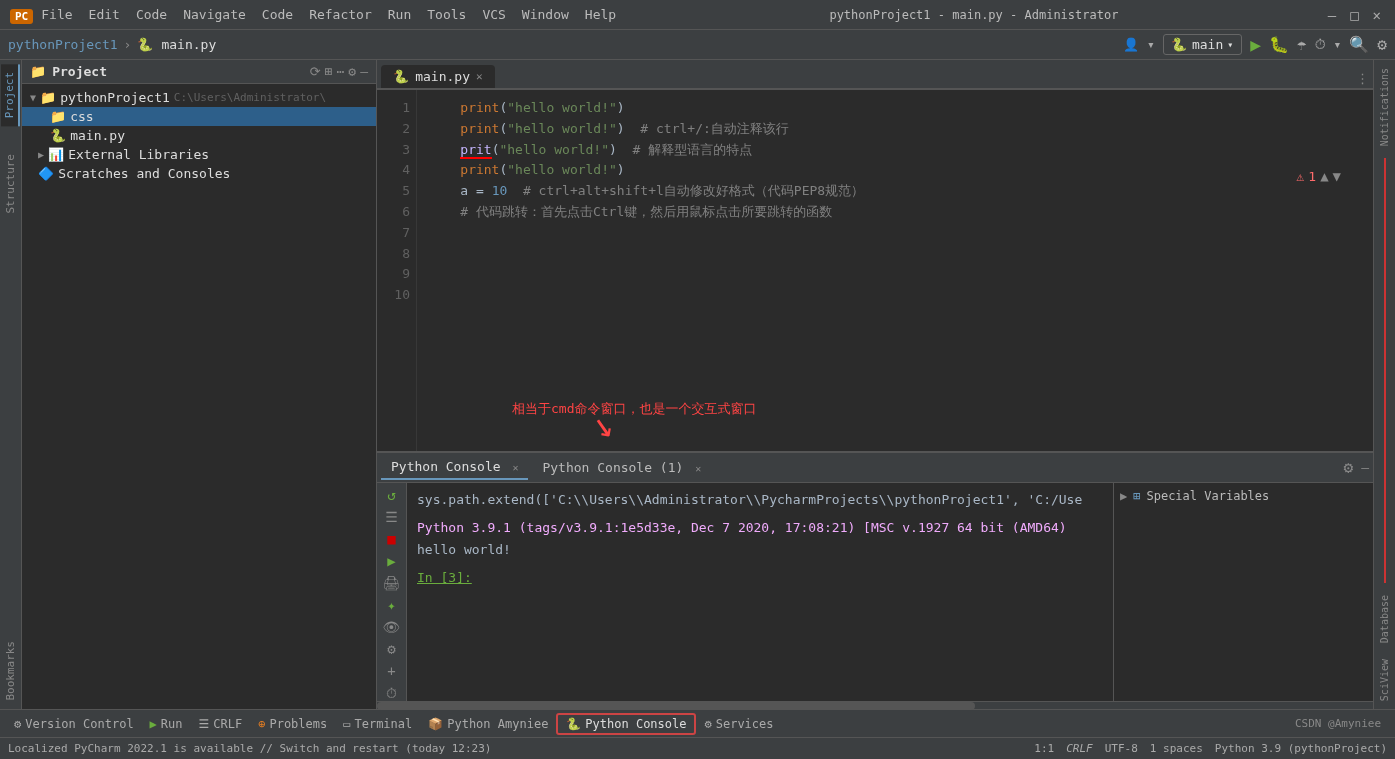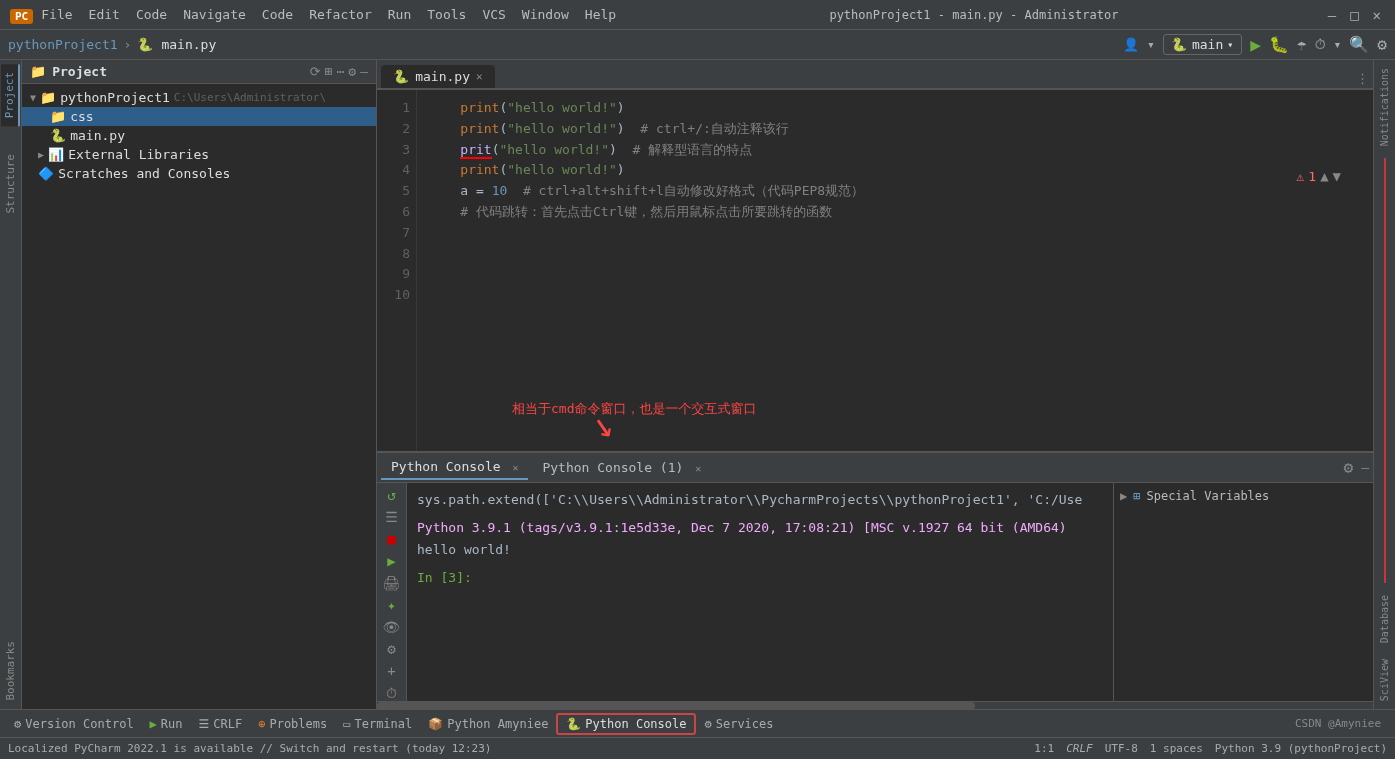--- a/index.html
+++ b/index.html
@@ -283,21 +283,21 @@
             <span class="console-icon" style="cursor:pointer;">⏱</span>
           </div>
 
           <div id="console-main" style="flex:1;padding:6px 10px;overflow-y:auto;font-size:13px;line-height:1.7;background:#2b2b2b;">
             <div class="console-path" style="color:#a9b7c6;">sys.path.extend(['C:\\Users\\Administrator\\PycharmProjects\\pythonProject1', 'C:/Use</div>
             <div style="height:6px;"></div>
             <div class="console-version" style="color:#f0abfc;">Python 3.9.1 (tags/v3.9.1:1e5d33e, Dec  7 2020, 17:08:21) [MSC v.1927 64 bit (AMD64)</div>
             <div class="console-output" style="color:#a9b7c6;">hello world!</div>
             <div style="height:6px;"></div>
             <div class="console-prompt">
-              <span style="color:#6aad3d;">In [3]:</span>
+              <span style="color:#6aad3d;text-decoration:underline;">In [3]:</span>
               <span style="color:#a9b7c6;"> </span>
             </div>
           </div>
 
           <div style="width:8px;background:#2b2b2b;"></div>
 
           <div id="console-vars" style="width:260px;background:#2b2b2b;border-left:1px solid #555;padding:6px;">
             <div class="vars-header">
               <span style="cursor:pointer;">▶</span>
               <span style="color:#6897bb;">⊞</span>

